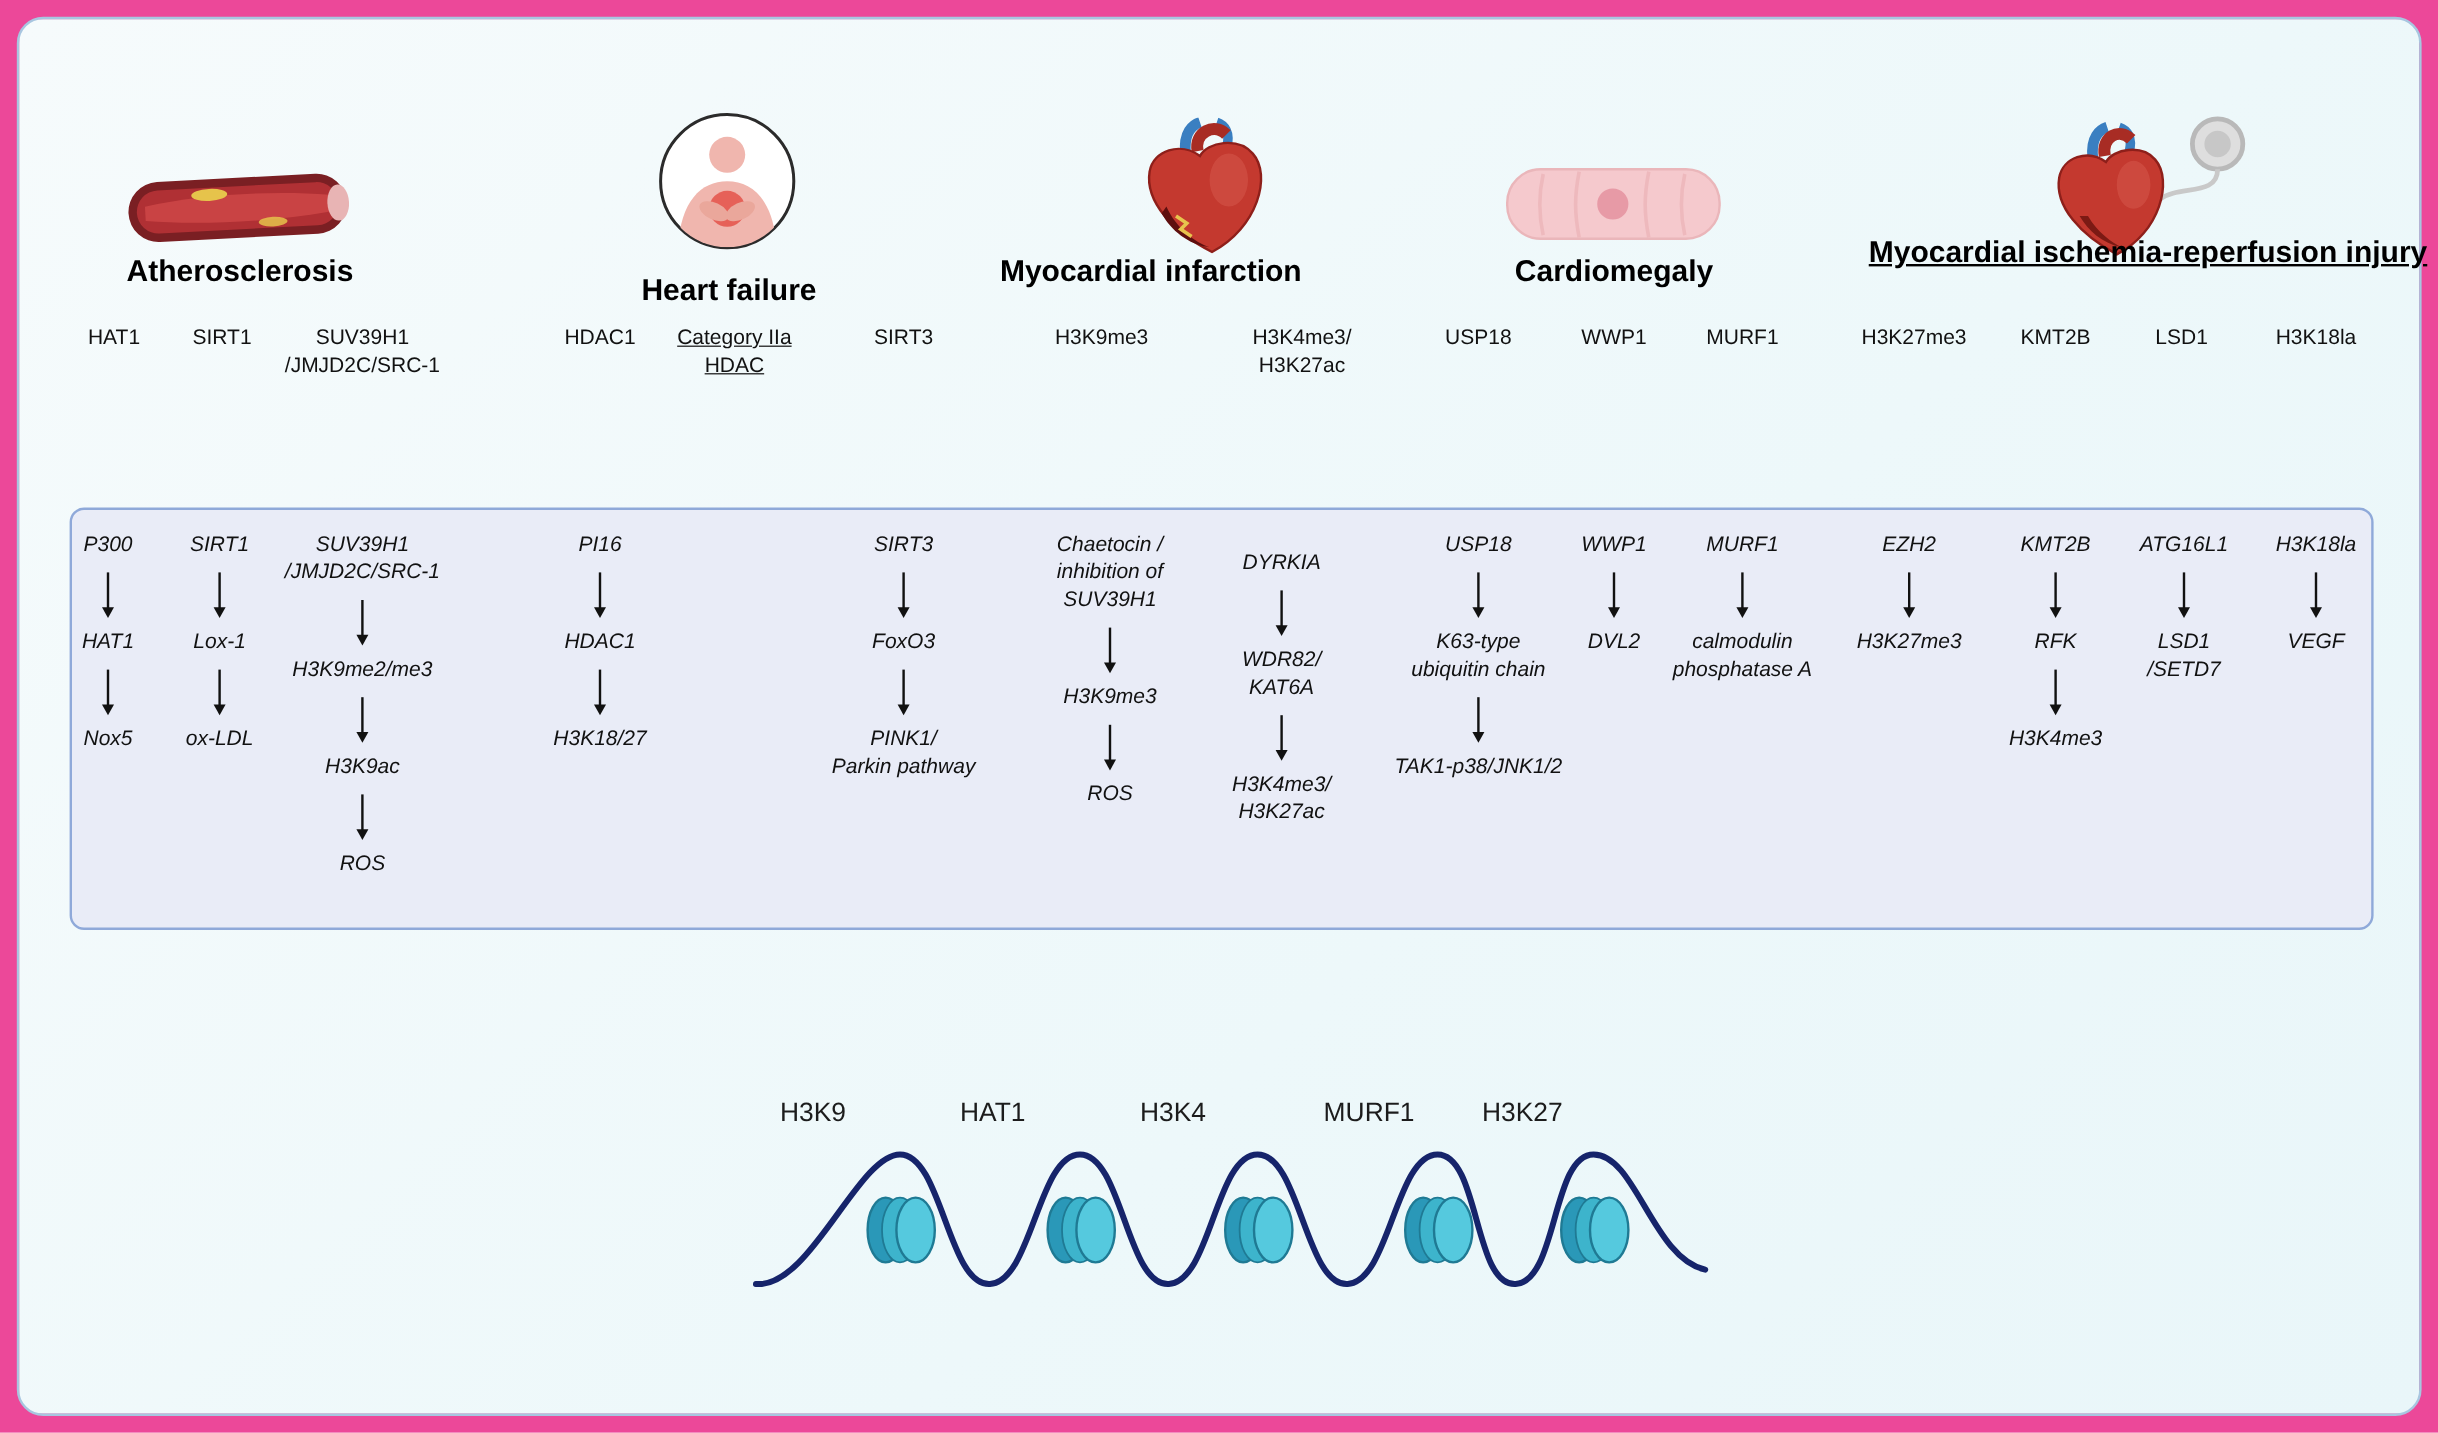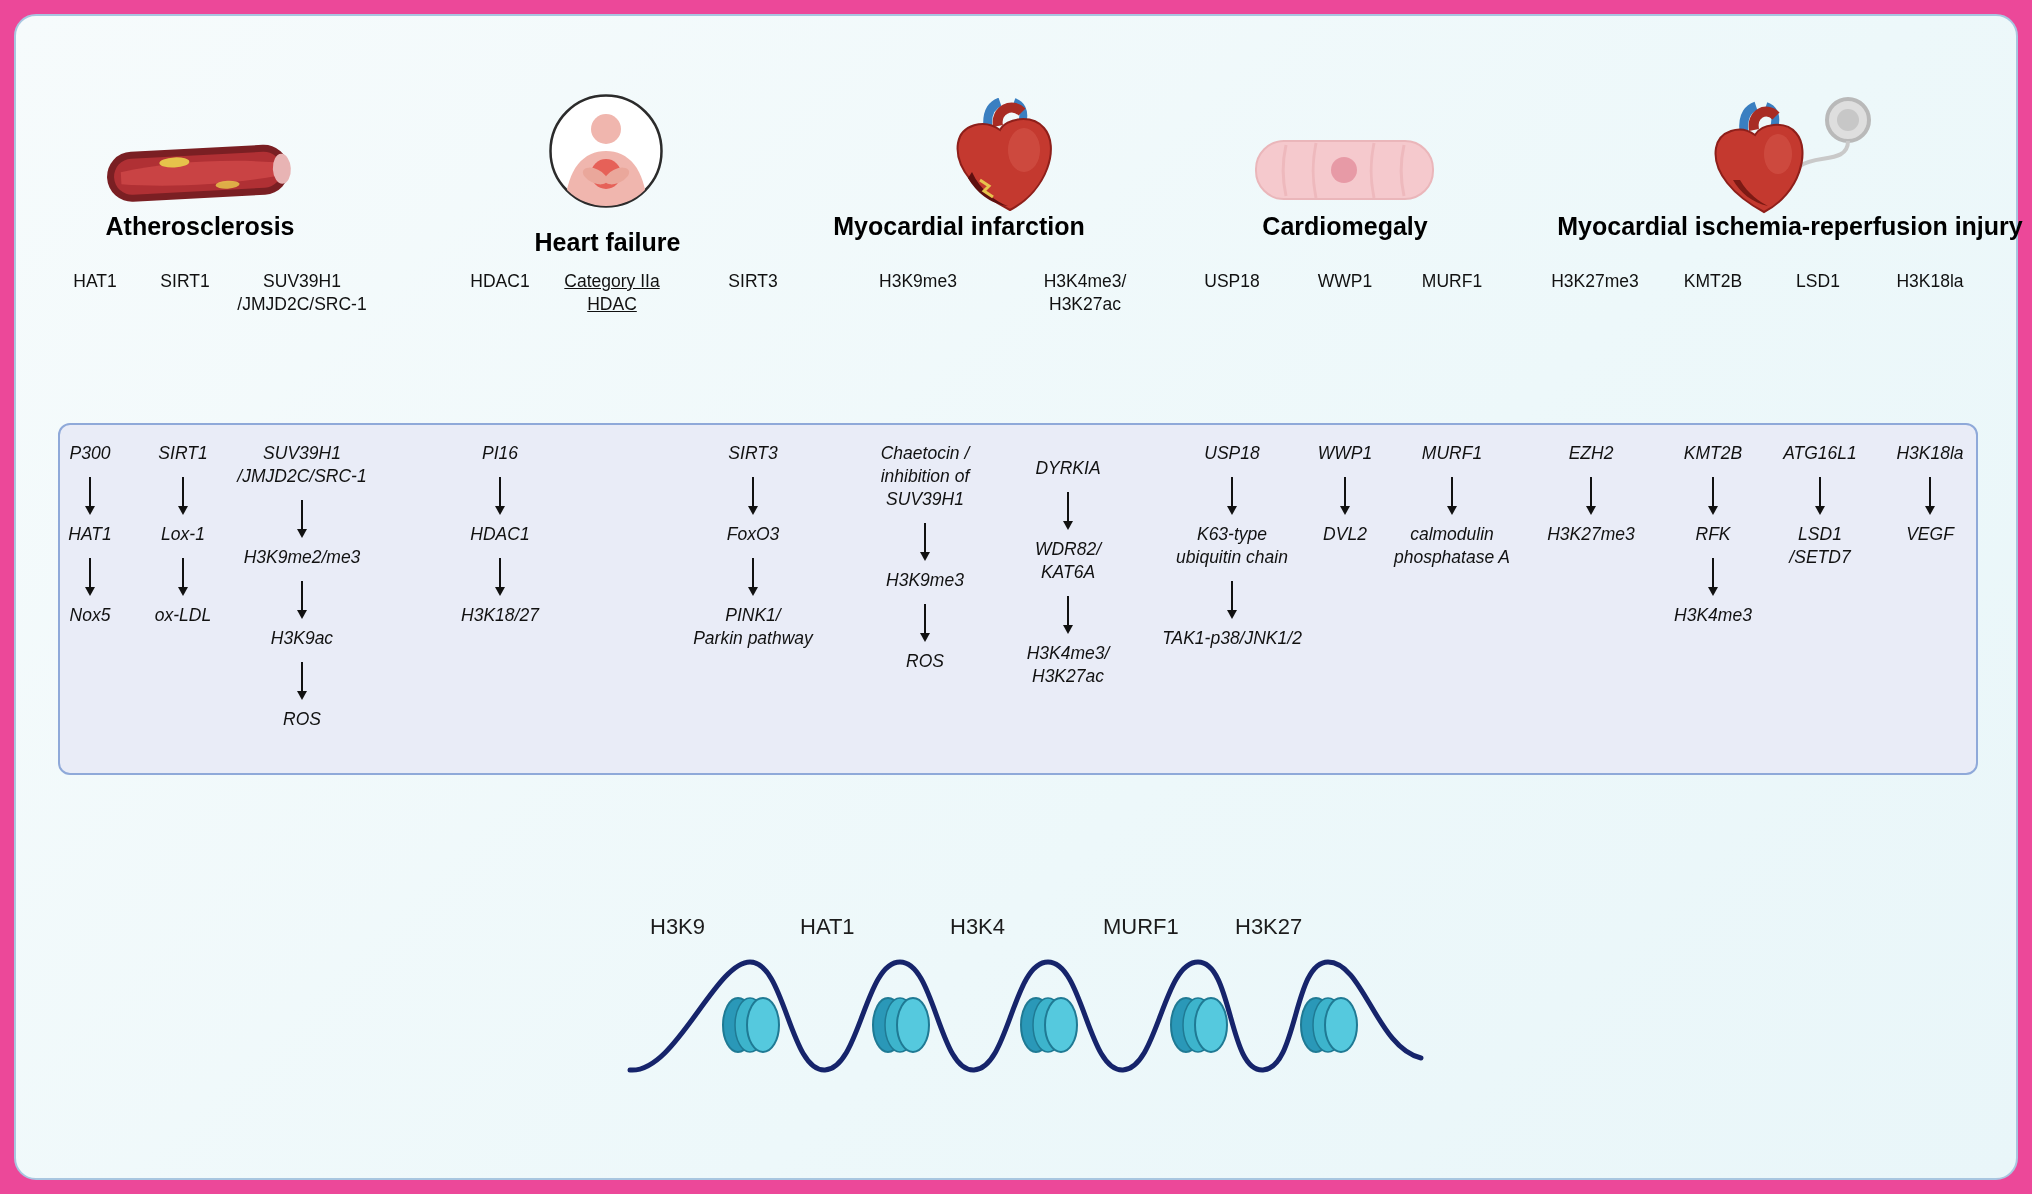--- a/index.html
+++ b/index.html
@@ -93,21 +93,21 @@
       <path d="M64,122 C34,106 12,82 16,58 C19,41 40,34 55,45 C61,34 85,30 96,43 C111,60 100,104 64,122 Z" fill="#c4392f" stroke="#8e1f1a" stroke-width="2"></path>
       <path d="M40,90 C48,104 60,112 68,116 C52,113 40,102 33,90 Z" fill="#7c1a14"></path>
       <ellipse cx="78" cy="64" rx="14" ry="20" fill="#d4554a" opacity="0.6"></ellipse>
     </svg>
   </div>
 
   <div class="disease-title" style="left:95px;top:212px;width:210px;">Atherosclerosis</div>
   <div class="disease-title" style="left:505px;top:228px;width:205px;">Heart failure</div>
   <div class="disease-title" style="left:824px;top:212px;width:270px;">Myocardial infarction</div>
   <div class="disease-title" style="left:1240px;top:212px;width:210px;">Cardiomegaly</div>
-  <div class="disease-title" style="left:1555px;top:212px;width:470px;">Myocardial ischemia-reperfusion injury</div>
+  <div class="disease-title" style="left:1555px;top:196px;width:470px;text-decoration:underline;">Myocardial ischemia-reperfusion injury</div>
 
   <div class="label" style="left:25px;top:270px;width:140px;">HAT1</div>
   <div class="label" style="left:115px;top:270px;width:140px;">SIRT1</div>
   <div class="label" style="left:217px;top:270px;width:170px;">SUV39H1
 /JMJD2C/SRC-1</div>
   <div class="label" style="left:430px;top:270px;width:140px;">HDAC1</div>
   <div class="label" style="left:537px;top:270px;width:150px;text-decoration:underline;">Category IIa
 HDAC</div>
   <div class="label" style="left:683px;top:270px;width:140px;">SIRT3</div>
   <div class="label" style="left:848px;top:270px;width:140px;">H3K9me3</div>

